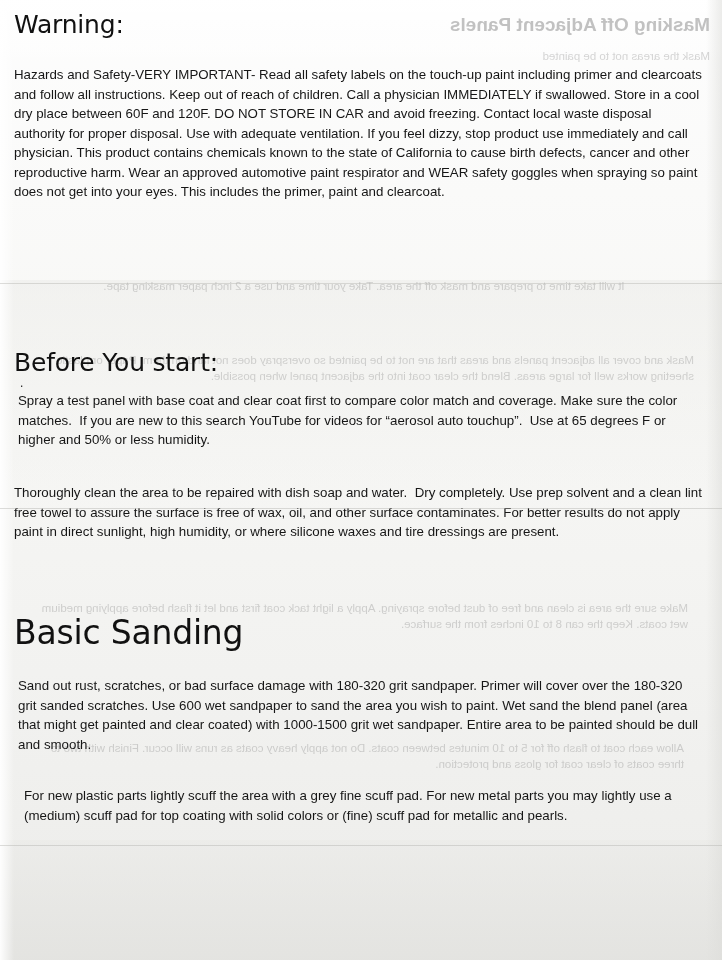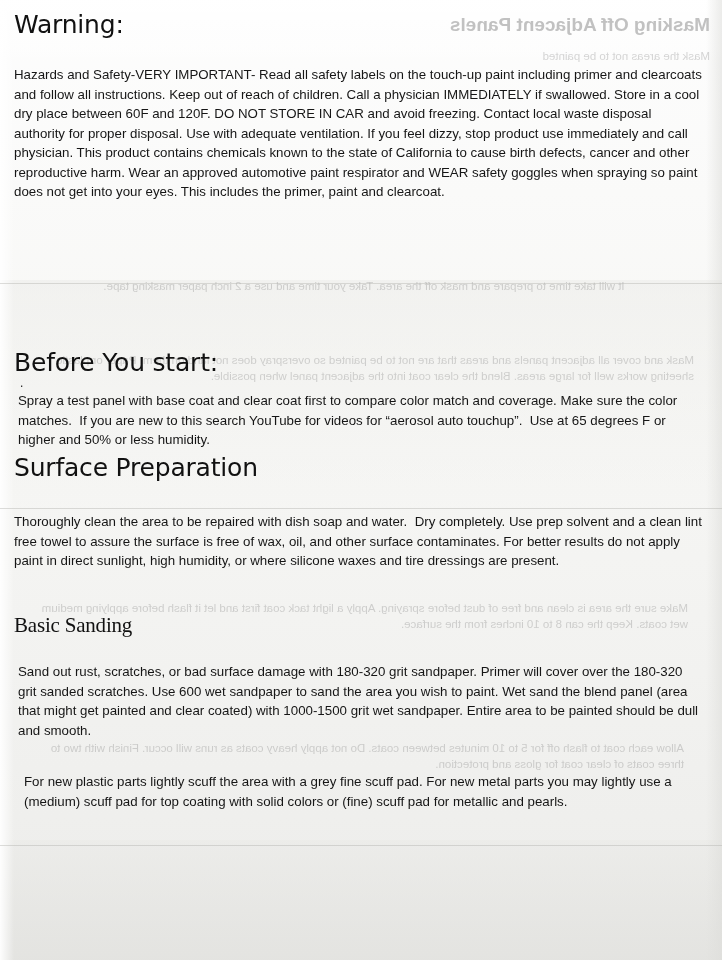--- a/index.html
+++ b/index.html
@@ -103,21 +103,21 @@
   #sec-before { top: 300px; left: 14px; width: 690px; }
   #sec-before h1 { font-size: 25px; margin-top: 48px; }
   #sec-before .dot { font-size: 12px; line-height: 8px; margin: 2px 0 0 6px; }
   #sec-before .body { margin-top: 4px; }
 
   #sec-surface { top: 453px; left: 14px; width: 690px; }
   #sec-surface h1 { font-size: 25px; }
   #sec-surface .body { margin-top: 30px; }
 
   #sec-sanding { top: 613px; left: 14px; width: 690px; }
-  #sec-sanding h1 { font-size: 21px; font-family: Liberation Serif, serif; }
+  #sec-sanding h1 { font-size: 33px; }
   #sec-sanding .body { margin-top: 24px; }
   #sec-sanding .body.second { margin-top: 32px; padding-left: 10px; }
 
   .body {
     font-size: 13.3px;
     line-height: 1.47;
     color: #161616;
     white-space: pre-wrap;
   }
   .body.indent { padding-left: 4px; }
@@ -188,21 +188,20 @@
     <div class="body">Hazards and Safety-VERY IMPORTANT- Read all safety labels on the touch-up paint including primer and clearcoats and follow all instructions. Keep out of reach of children. Call a physician IMMEDIATELY if swallowed. Store in a cool dry place between 60F and 120F. DO NOT STORE IN CAR and avoid freezing. Contact local waste disposal authority for proper disposal. Use with adequate ventilation. If you feel dizzy, stop product use immediately and call physician. This product contains chemicals known to the state of California to cause birth defects, cancer and other reproductive harm. Wear an approved automotive paint respirator and WEAR safety goggles when spraying so paint does not get into your eyes. This includes the primer, paint and clearcoat.</div>
   </div>
 
   <div class="section" id="sec-before">
     <h1 class="doc-heading">Before You start:</h1>
     <div class="dot">.</div>
     <div class="body indent">Spray a test panel with base coat and clear coat first to compare color match and coverage. Make sure the color matches.  If you are new to this search YouTube for videos for “aerosol auto touchup”.  Use at 65 degrees F or higher and 50% or less humidity.</div>
   </div>
 
   <div class="section" id="sec-surface">
-    <h1 class="doc-heading">Surface Preparation</h1>
     <div class="body">Thoroughly clean the area to be repaired with dish soap and water.  Dry completely. Use prep solvent and a clean lint free towel to assure the surface is free of wax, oil, and other surface contaminates. For better results do not apply paint in direct sunlight, high humidity, or where silicone waxes and tire dressings are present.</div>
   </div>
 
   <div class="section" id="sec-sanding">
     <h1 class="doc-heading">Basic Sanding</h1>
     <div class="body indent">Sand out rust, scratches, or bad surface damage with 180-320 grit sandpaper. Primer will cover over the 180-320 grit sanded scratches. Use 600 wet sandpaper to sand the area you wish to paint. Wet sand the blend panel (area that might get painted and clear coated) with 1000-1500 grit wet sandpaper. Entire area to be painted should be dull and smooth.</div>
     <div class="body second">For new plastic parts lightly scuff the area with a grey fine scuff pad. For new metal parts you may lightly use a (medium) scuff pad for top coating with solid colors or (fine) scuff pad for metallic and pearls.</div>
   </div>
 
 

